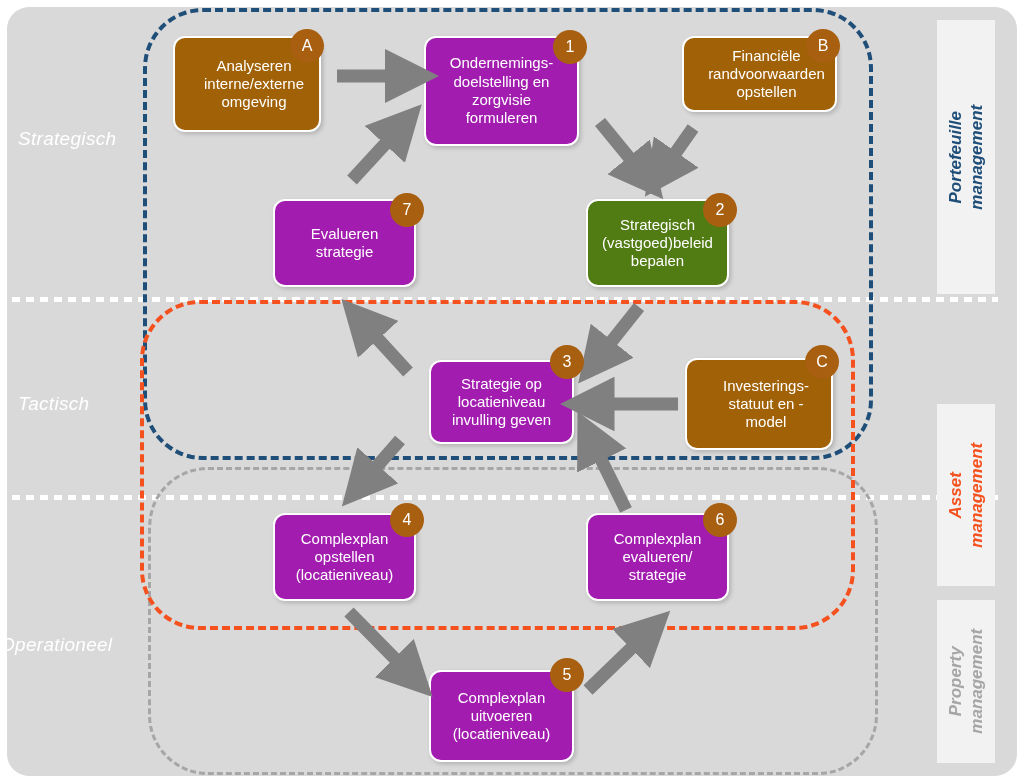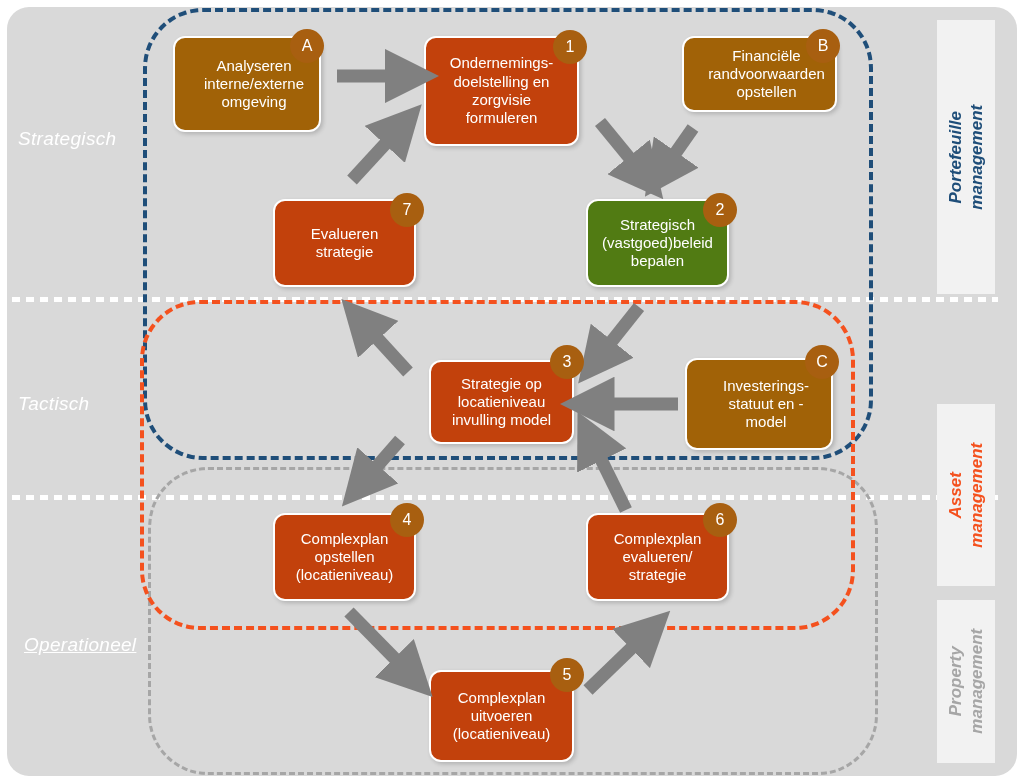--- a/index.html
+++ b/index.html
@@ -23,21 +23,21 @@
   .scope{position:absolute;box-sizing:border-box;border-style:dashed;background:transparent;}
   .scope.portefeuille{border-width:4px;border-color:#1f4e79;border-radius:60px;}
   .scope.asset{border-width:4px;border-color:#f4511e;border-radius:60px;}
   .scope.property{border-width:3px;border-color:#a6a6a6;border-radius:60px;}
 
   
   .node{position:absolute;box-sizing:border-box;border-radius:12px;
         border:2px solid #ffffff;display:flex;align-items:center;justify-content:center;
         text-align:center;color:#ffffff;font-size:15px;line-height:1.22;padding:6px 9px;
         box-shadow:2px 2px 4px rgba(0,0,0,.18);}
-  .node.blue{background:#c2410c;}
+  .node.blue{background:#a21caf;}
   .node.green{background:#517b13;}
   .node.grey{background:#a16207;padding-left:23px;}
   .node .txt{display:block;}
 
   
   .badge{position:absolute;width:34px;height:34px;border-radius:50%;
          background:#a85f10;color:#ffffff;display:flex;align-items:center;justify-content:center;
          font-size:16px;line-height:1;z-index:6;}
 
   
@@ -56,21 +56,21 @@
 
 <div id="stage">
 
   <div class="canvas"></div>
 
   <div class="divider" style="top:297px;"></div>
   <div class="divider" style="top:495px;"></div>
 
   <div class="level-label" style="left:18px;top:128px;">Strategisch</div>
   <div class="level-label" style="left:18px;top:393px;">Tactisch</div>
-  <div class="level-label" style="left:24px;top:634px;text-decoration:underline;">Operationeel</div>
+  <div class="level-label" style="left:0;top:634px;">Operationeel</div>
 
   <div class="scope property" style="left:148px;top:467px;width:730px;height:308px;"></div>
   <div class="scope portefeuille" style="left:143px;top:8px;width:730px;height:452px;"></div>
   <div class="scope asset" style="left:140px;top:300px;width:715px;height:330px;"></div>
 
   <svg class="arrows" viewBox="0 0 1024 783">
     <defs>
       <marker id="ah" markerWidth="4.2" markerHeight="4.2" refX="1.5" refY="2.1" orient="auto">
         <path d="M0,0 L4.2,2.1 L0,4.2 z" fill="#808080"></path>
       </marker>
@@ -143,21 +143,21 @@
       <span class="txt">(vastgoed)beleid</span>
       <span class="txt">bepalen</span>
     </div>
   </div>
   <div class="badge" style="left:703px;top:193px;">2</div>
 
   <div class="node blue" style="left:429px;top:360px;width:145px;height:84px;">
     <div>
       <span class="txt">Strategie op</span>
       <span class="txt">locatieniveau</span>
-      <span class="txt">invulling model</span>
+      <span class="txt">invulling geven</span>
     </div>
   </div>
   <div class="badge" style="left:550px;top:345px;">3</div>
 
   <div class="node grey" style="left:685px;top:358px;width:148px;height:92px;">
     <div>
       <span class="txt">Investerings-</span>
       <span class="txt">statuut en -</span>
       <span class="txt">model</span>
     </div>

